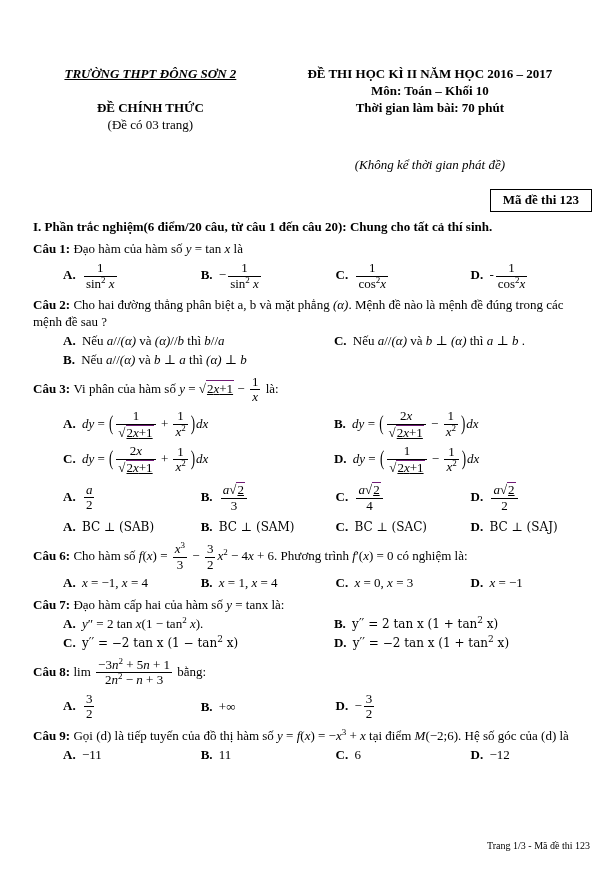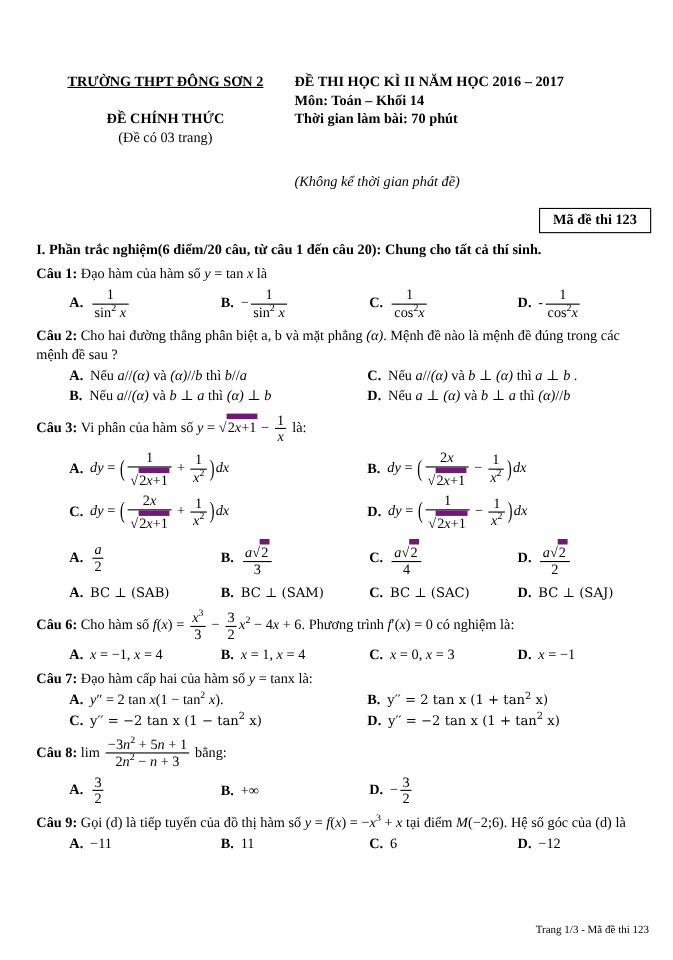--- a/index.html
+++ b/index.html
@@ -10,60 +10,60 @@
     background:#ffffff;
     color:#000;
     font-family:"Liberation Serif","DejaVu Serif",serif;
     font-size:13px;
     line-height:1.3;
     padding:66px 20px 0 33px;
     overflow:hidden;
   }
   .header { display:flex; }
   .hleft { width:42%; text-align:center; }
-  .hright { width:58%; }
-  .school { font-weight:bold; text-decoration:underline; white-space:nowrap; }
+  .hright { width:58%; text-align:center; }
+  .school { font-weight:bold; text-decoration:underline; white-space:nowrap;font-style:italic; }
   .official { font-weight:bold; margin-top:17px; }
   .bold { font-weight:bold; }
   .italic { font-style:italic;margin-top:40px; }
   .codebox-row { text-align:right; margin:15px 0 7px 0; }
   .codebox { display:inline-block; border:1.5px solid #000; padding:2px 12px 3px 12px; font-weight:bold; }
   .section { font-weight:bold; margin-bottom:3px;font-family:Liberation Serif, serif; }
   .question { margin-top:5px; }
   .qnum { font-weight:bold; }
   .opts { display:grid; padding-left:30px; margin-top:2px; row-gap:2px; align-items:center; }
   .opts.c4 { grid-template-columns: 1.02fr 1fr 1fr 0.9fr; }
   .opts.c2 { grid-template-columns: 1.05fr 1fr; }
   .opt { white-space:nowrap; }
   .olabel { font-weight:bold; margin-right:3px; }
   .frac { display:inline-block; text-align:center; vertical-align:middle; line-height:1.12; margin:1px 2px; }
   .frac > .num { display:block; border-bottom:1px solid #000; padding:0 2px; }
   .frac > .den { display:block; padding:0 2px; }
   .sqrt { display:inline-block; white-space:nowrap; }
   .sqrt .rad { display:inline-block; }
-  .sqrt .radbody { display:inline-block; border-top:5px solid #701a75; padding:0 1px; }
+  .sqrt .radbody { display:inline-block; border-top:1px solid #701a75; padding:0 1px;text-decoration:underline; }
   .bigparen { display:inline-block; transform:scaleY(1.65); vertical-align:middle; margin:0 1px; }
   .altfont { font-family:"DejaVu Serif",serif; font-size:12px; }
   sup { font-size:9px; line-height:0; }
   .footer { position:absolute; right:22px; bottom:21px; font-size:10px; }
 </style>
 </head>
 <body>
 
 <div class="page">
 
   <div class="header">
     <div class="hleft">
       <div class="school">TRƯỜNG THPT ĐÔNG SƠN 2</div>
       <div class="official">ĐỀ CHÍNH THỨC</div>
       <div>(Đề có 03 trang)</div>
     </div>
     <div class="hright">
       <div class="bold">ĐỀ THI HỌC KÌ II NĂM HỌC 2016 – 2017</div>
-      <div class="bold">Môn: Toán – Khối 14</div>
+      <div class="bold">Môn: Toán – Khối 10</div>
       <div class="bold">Thời gian làm bài: 70 phút</div>
       <div class="italic">(Không kể thời gian phát đề)</div>
     </div>
   </div>
 
   <div class="codebox-row">
     <div class="codebox">Mã đề thi 123</div>
   </div>
 
   <div class="section">I.  Phần trắc nghiệm(6 điểm/20 câu, từ câu 1 đến câu 20): Chung cho tất cả thí sinh.</div>
@@ -77,21 +77,20 @@
           <div class="opt"><b class="olabel">C.</b> <span class="frac"><span class="num">1</span><span class="den">cos<sup>2</sup><i>x</i></span></span></div>
           <div class="opt"><b class="olabel">D.</b> -<span class="frac"><span class="num">1</span><span class="den">cos<sup>2</sup><i>x</i></span></span></div>
         </div>
       </div>
       <div class="question">
         <div class="stem"><b class="qnum">Câu 2: </b>Cho hai đường thẳng phân biệt a, b và mặt phẳng <i>(α)</i>. Mệnh đề nào là mệnh đề đúng trong các mệnh đề sau ?</div>
         <div class="opts c2">
           <div class="opt"><b class="olabel">A.</b> Nếu <i>a</i>//<i>(α)</i> và <i>(α)</i>//<i>b</i> thì <i>b</i>//<i>a</i></div>
           <div class="opt"><b class="olabel">C.</b> Nếu <i>a</i>//<i>(α)</i> và <i>b</i> ⊥ <i>(α)</i> thì <i>a</i> ⊥ <i>b</i> .</div>
           <div class="opt"><b class="olabel">B.</b> Nếu <i>a</i>//<i>(α)</i> và <i>b</i> ⊥ <i>a</i> thì <i>(α)</i> ⊥ <i>b</i></div>
-          <div class="opt"><b class="olabel">D.</b> Nếu <i>a</i> ⊥ <i>(α)</i> và <i>b</i> ⊥ <i>a</i> thì <i>(α)</i>//<i>b</i></div>
         </div>
       </div>
       <div class="question">
         <div class="stem"><b class="qnum">Câu 3: </b>Vi phân của hàm số <i>y</i> = <span class="sqrt"><span class="rad">√</span><span class="radbody">2<i>x</i>+1</span></span> − <span class="frac"><span class="num">1</span><span class="den"><i>x</i></span></span> là:</div>
         <div class="opts c2">
           <div class="opt"><b class="olabel">A.</b> <i>dy</i> = <span class="bigparen">(</span><span class="frac"><span class="num">1</span><span class="den"><span class="sqrt"><span class="rad">√</span><span class="radbody">2<i>x</i>+1</span></span></span></span> + <span class="frac"><span class="num">1</span><span class="den"><i>x</i><sup>2</sup></span></span><span class="bigparen">)</span><i>dx</i></div>
           <div class="opt"><b class="olabel">B.</b> <i>dy</i> = <span class="bigparen">(</span><span class="frac"><span class="num">2<i>x</i></span><span class="den"><span class="sqrt"><span class="rad">√</span><span class="radbody">2<i>x</i>+1</span></span></span></span> − <span class="frac"><span class="num">1</span><span class="den"><i>x</i><sup>2</sup></span></span><span class="bigparen">)</span><i>dx</i></div>
           <div class="opt"><b class="olabel">C.</b> <i>dy</i> = <span class="bigparen">(</span><span class="frac"><span class="num">2<i>x</i></span><span class="den"><span class="sqrt"><span class="rad">√</span><span class="radbody">2<i>x</i>+1</span></span></span></span> + <span class="frac"><span class="num">1</span><span class="den"><i>x</i><sup>2</sup></span></span><span class="bigparen">)</span><i>dx</i></div>
           <div class="opt"><b class="olabel">D.</b> <i>dy</i> = <span class="bigparen">(</span><span class="frac"><span class="num">1</span><span class="den"><span class="sqrt"><span class="rad">√</span><span class="radbody">2<i>x</i>+1</span></span></span></span> − <span class="frac"><span class="num">1</span><span class="den"><i>x</i><sup>2</sup></span></span><span class="bigparen">)</span><i>dx</i></div>
         </div>

